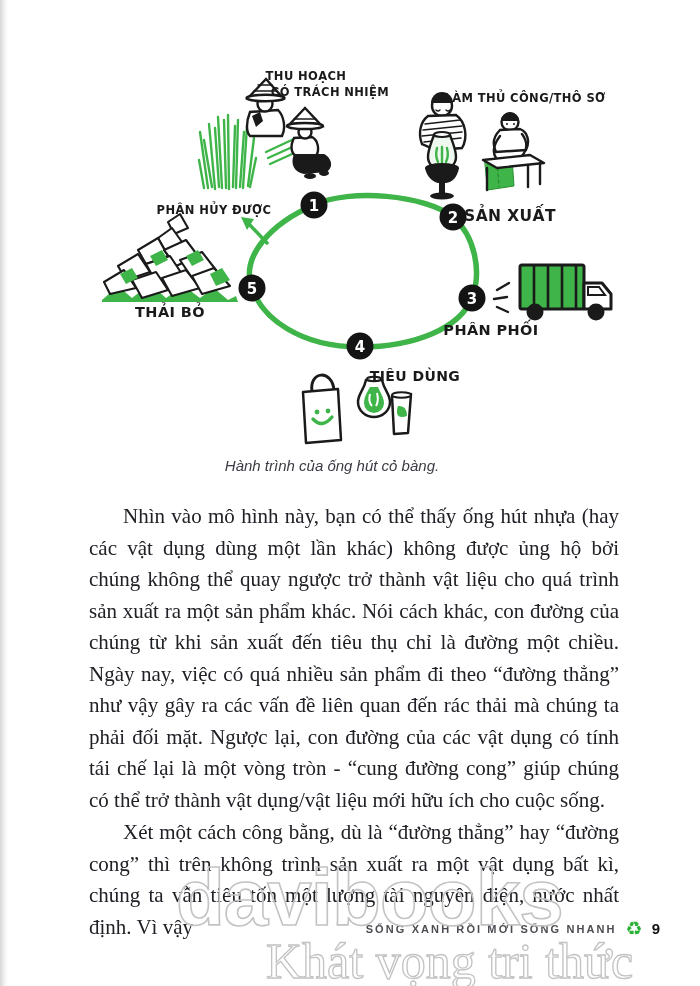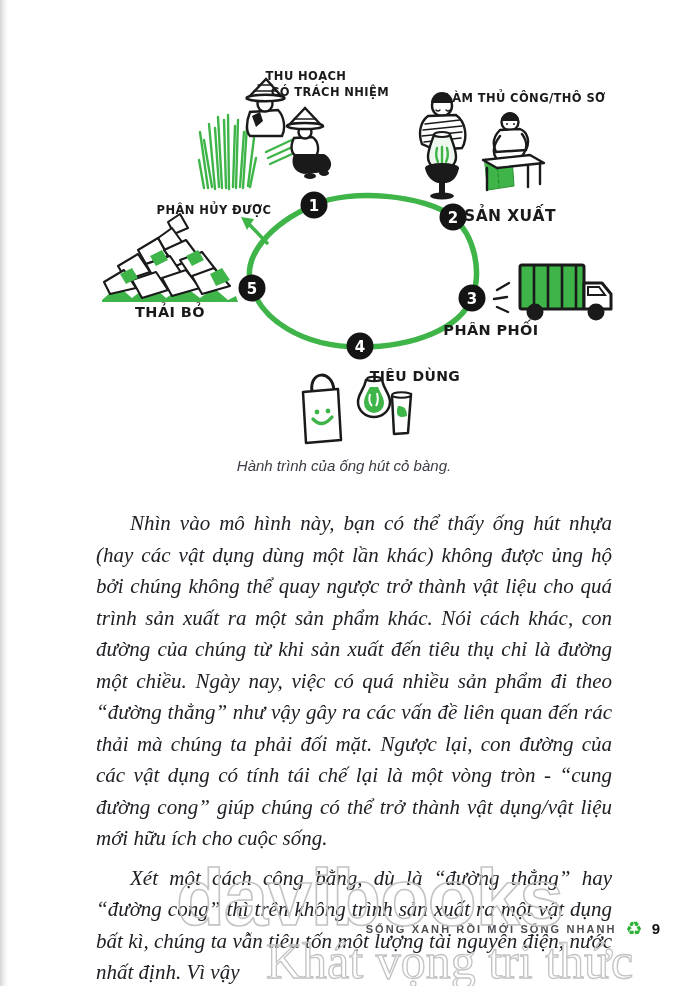--- a/index.html
+++ b/index.html
@@ -8,27 +8,27 @@
   .scan-edge{position:absolute;left:0;top:0;width:8px;height:100%;
         background:linear-gradient(to right,#d6d6d6,#f2f2f2 55%,#ffffff);pointer-events:none;}
   
   .diagram{position:absolute;left:0;top:60px;width:700px;height:400px;}
   .lbl{font-family:"DejaVu Sans",sans-serif;font-weight:700;fill:#1a1a1a;
        letter-spacing:.4px;text-anchor:middle;}
   .s11{font-size:11.5px}.s14{font-size:14px}.s15{font-size:14.5px}.s16{font-size:15.5px}
   .num{font-family:"DejaVu Sans",sans-serif;font-weight:700;fill:#ffffff;
        font-size:15px;text-anchor:middle;}
   
-  .caption{position:absolute;left:12px;top:457px;width:664px;text-align:center;
+  .caption{position:absolute;left:0;top:457px;width:664px;text-align:center;
        font-family:"Liberation Sans",sans-serif;font-style:italic;
        font-size:15px;color:#3b3b45;}
   
   .article{position:absolute;left:88px;top:500px;width:532px;
        font-size:21px;line-height:31.5px;text-align:justify;color:#202026;}
-  .article p{margin:8px;text-indent:34px;font-style:italic;}
+  .article p{margin:1px;text-indent:34px;}
   
   .footer{position:absolute;right:40px;top:919px;display:flex;align-items:center;gap:9px;
        font-family:"Liberation Sans",sans-serif;justify-content:center;}
   .tagline{font-size:11px;letter-spacing:2.1px;font-weight:600;color:#4c4c52;}
   .recycle{font-family:"DejaVu Sans",sans-serif;font-size:19px;color:#2bb135;line-height:1;}
   .pagenum{font-size:15px;font-weight:700;color:#111;}
   
   .wm{position:absolute;pointer-events:none;user-select:none;color:transparent;
       line-height:1;white-space:nowrap;z-index:6;}
   .wm-brand{left:148px;top:858px;font-family:"Liberation Sans",sans-serif;font-weight:700;

